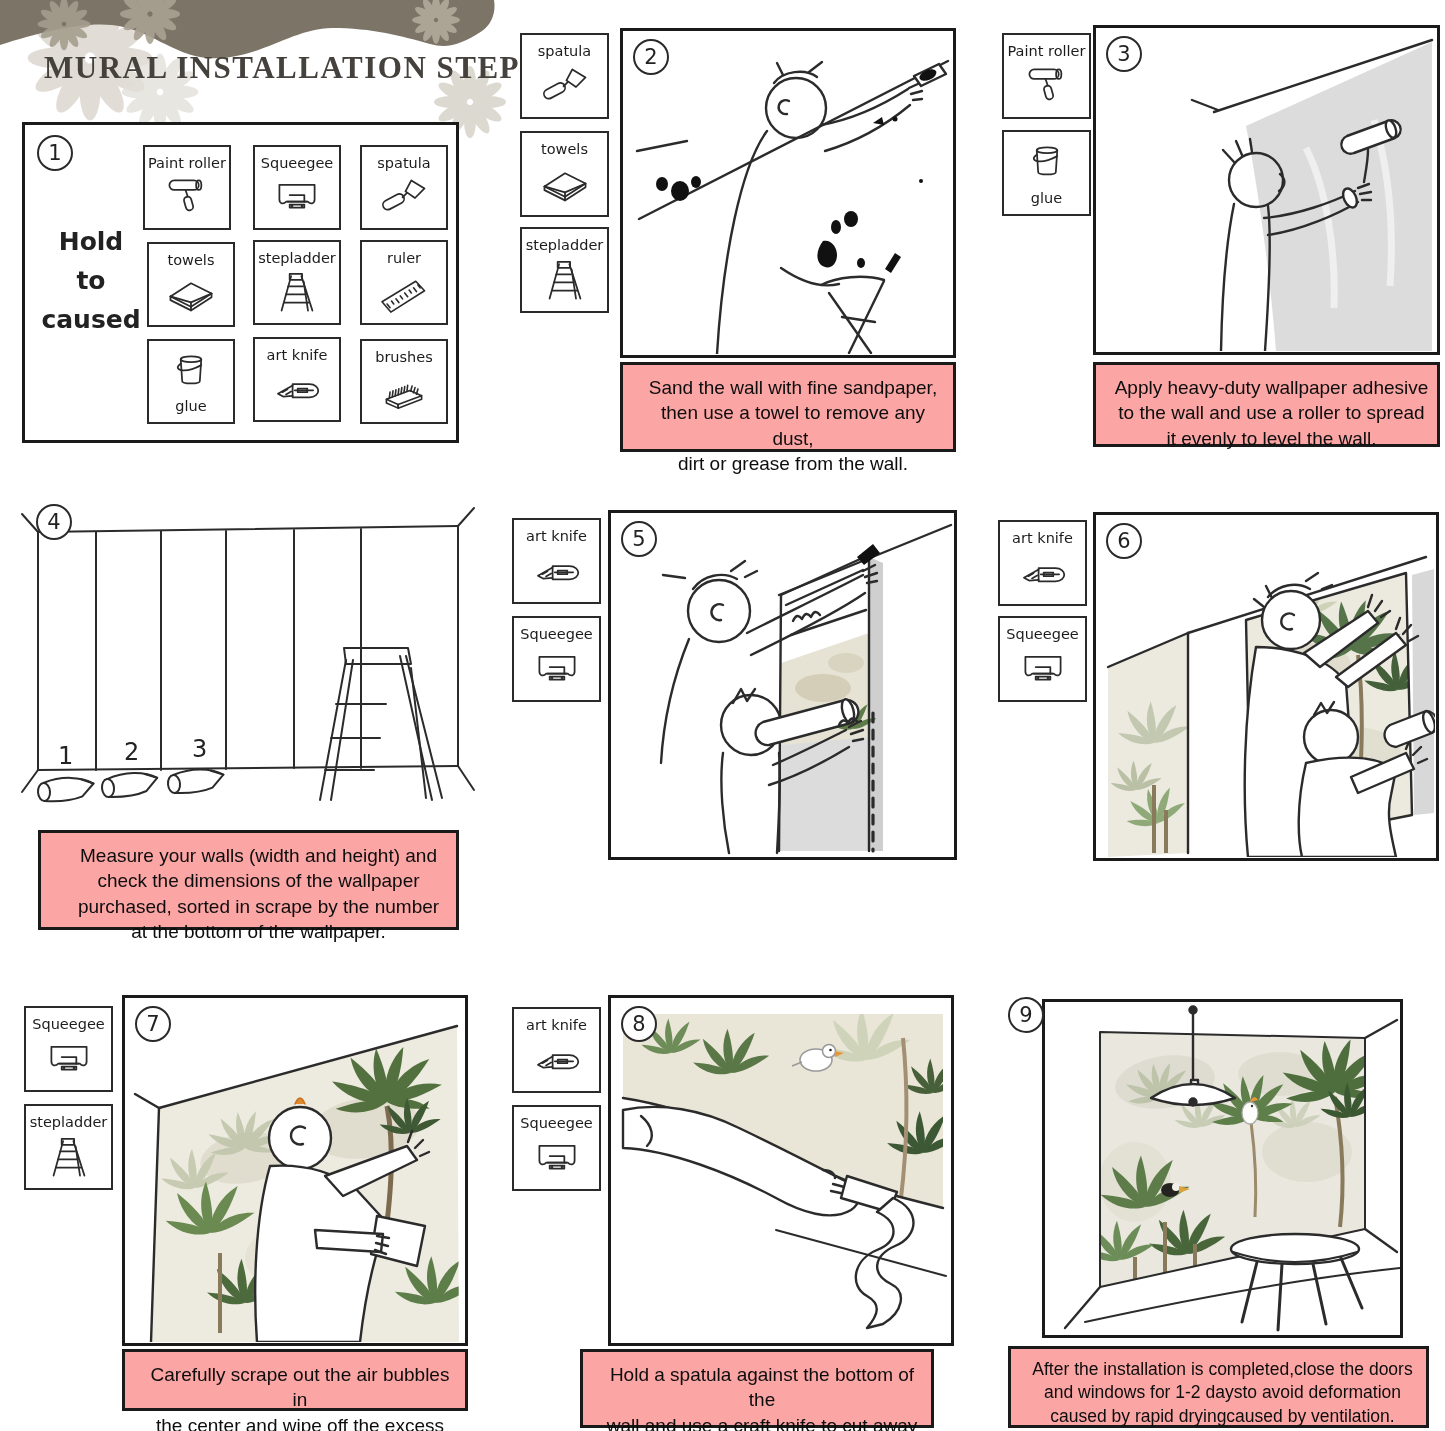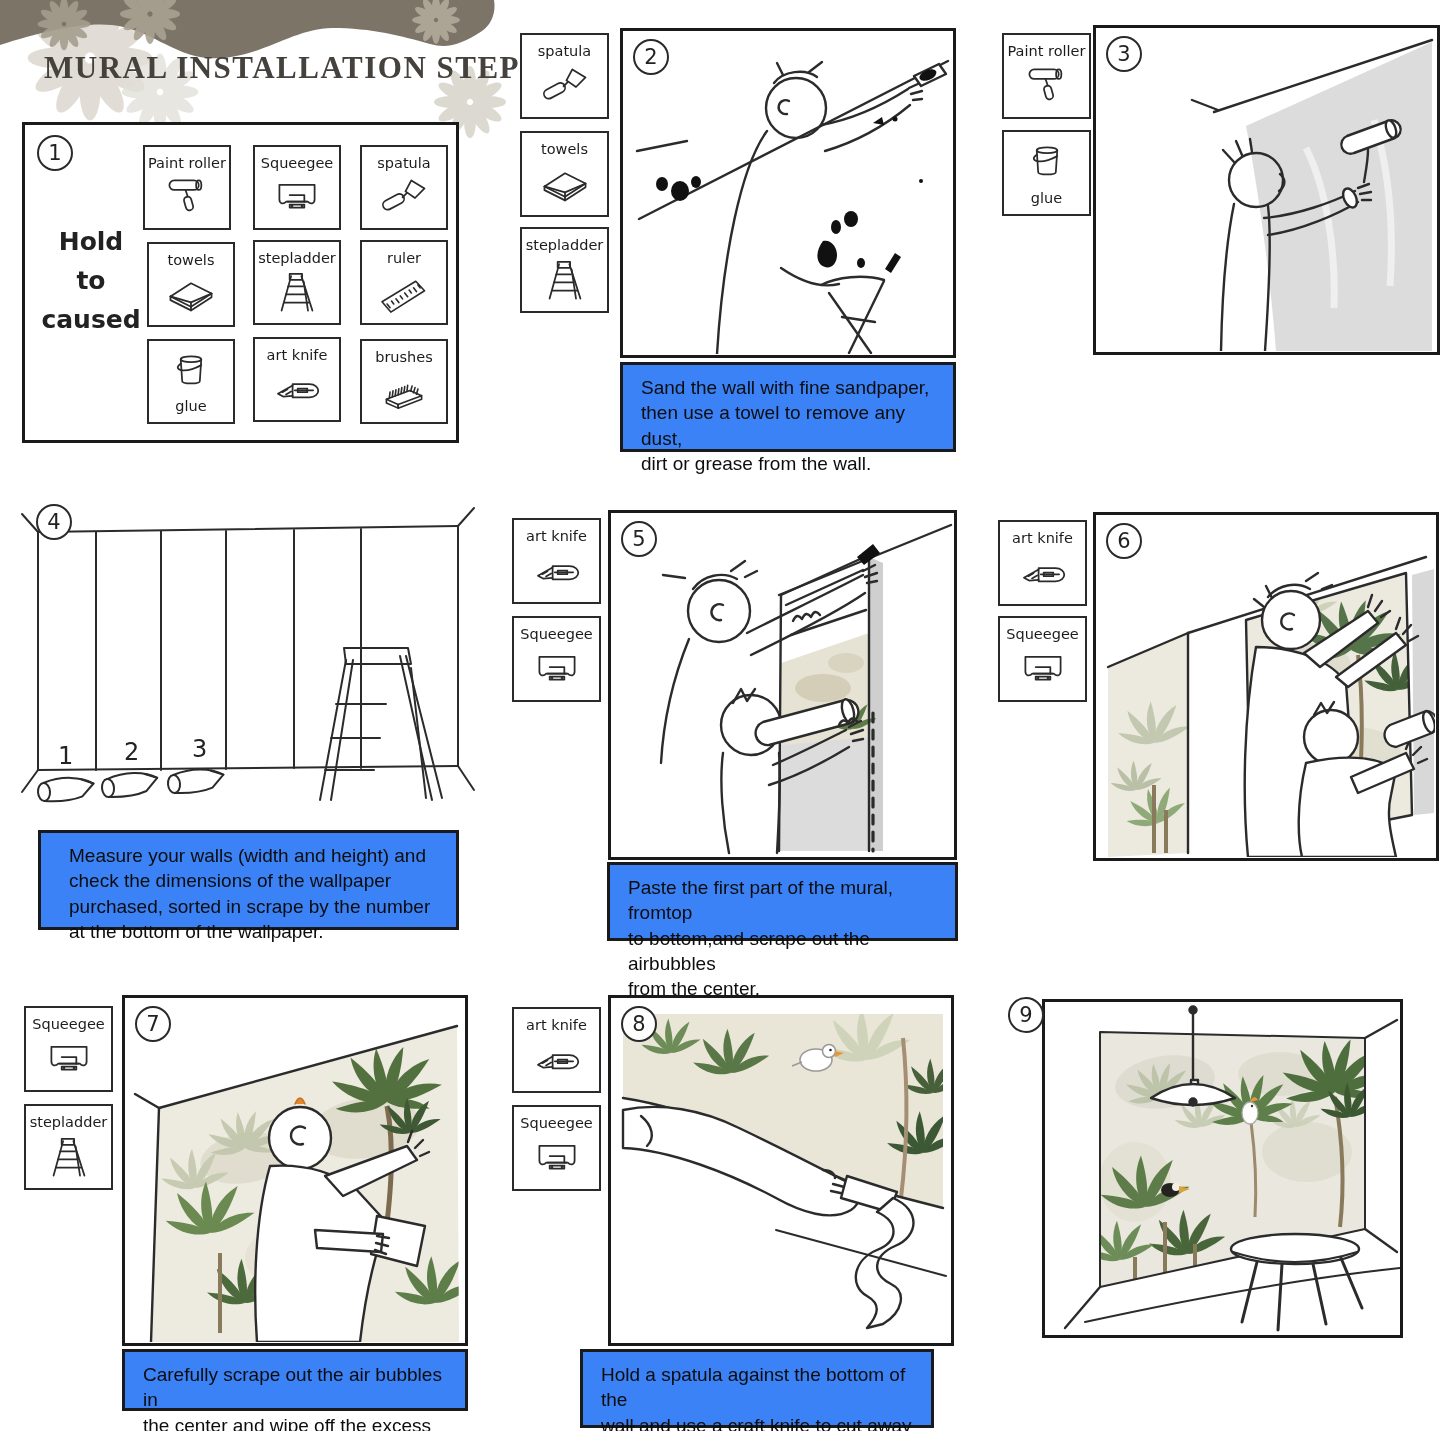--- a/index.html
+++ b/index.html
@@ -5,22 +5,22 @@
   html,body{margin:0;padding:0;background:#fff;}
   .page{position:relative;width:1445px;height:1431px;background:#fff;overflow:hidden;
         font-family:"Liberation Sans",sans-serif;color:#111;}
   .abs{position:absolute;}
   
   .banner-title{position:absolute;left:44px;top:50px;width:446px;text-align:center;
     font-family:"Liberation Serif",serif;font-weight:bold;font-size:31px;letter-spacing:1.5px;
     color:#45413c;white-space:nowrap;}
   
   .ibox{position:absolute;border:3.5px solid #1a1a1a;background:#fff;box-sizing:border-box;overflow:hidden;}
-  .cap{position:absolute;border:3px solid #1a1a1a;background:#3b82f6;box-sizing:border-box;
-    font-size:19px;line-height:1.33;color:#0d0d0d;white-space:pre-line;padding:10px 8px 6px 18px;}
+  .cap{position:absolute;border:3px solid #1a1a1a;background:#fca5a5;box-sizing:border-box;
+    font-size:19px;line-height:1.33;color:#0d0d0d;white-space:pre-line;padding:10px 8px 6px 18px;text-align:center;}
   .numb{position:absolute;width:36px;height:36px;border:2.6px solid #2a2a2a;border-radius:50%;
     background:#fff;display:flex;align-items:center;justify-content:center;
     font-family:"DejaVu Sans",sans-serif;font-size:21px;color:#222;box-sizing:border-box;z-index:5;}
   
   .chip{position:absolute;width:89px;height:86px;border:2.6px solid #2a2a2a;background:#fff;
     box-sizing:border-box;display:flex;flex-direction:column;align-items:center;
     justify-content:space-evenly;padding:3px 2px;}
   .chip-label{font-family:"DejaVu Sans",sans-serif;font-size:14.5px;color:#1c1c1c;white-space:nowrap;}
   .chip-icon{width:60px;height:44px;display:block;}
   .chip-icon svg{width:100%;height:100%;display:block;}
@@ -345,20 +345,23 @@
         <path d="M168 190 C202 187 237 174 259 163"></path>
         <path d="M172 207 C206 202 242 186 262 174"></path>
         <ellipse cx="254" cy="170" rx="6" ry="10" transform="rotate(-25 254 170)" fill="#fff"></ellipse>
         <path d="M262 160 l11 -4 M264 166 l11 -2 M266 172 l9 0"></path>
         <path d="M258 125 L299 110 A9 9 0 0 0 292 93 L251 108 A9 9 0 0 0 258 125 Z" fill="#fff"></path>
         <ellipse cx="295" cy="101" rx="4.5" ry="9" transform="rotate(-20 295 101)" fill="#fff"></ellipse>
         <path d="M272 122 C272 132 270 142 268 154"></path>
       </g>
     </svg>
   </div>
+  <div class="cap" style="left:1093px;top:362px;width:347px;height:85px">Apply heavy-duty wallpaper adhesive
+to the wall and use a roller to spread
+it evenly to level the wall.</div>
 
   <div class="numb" style="left:36px;top:504px">4</div>
   <svg class="abs" style="left:14px;top:498px" width="465" height="335" viewBox="0 0 465 335">
     <g class="ln thin" fill="none">
       <path d="M24 34 L444 28"></path>
       <path d="M24 34 L8 16"></path>
         <path d="M444 28 L460 10"></path>
       <path d="M24 34 L24 272"></path>
         <path d="M444 28 L444 268"></path>
       <path d="M24 272 L444 268"></path>
@@ -462,23 +465,20 @@
         <path d="M168 240 C170 264 168 305 166 340"></path>
         <path d="M158 232 L240 210 A12 12 0 0 0 234 187 L152 209 A12 12 0 0 0 158 232 Z" fill="#fff"></path>
         <ellipse cx="237" cy="198" rx="5.5" ry="12" transform="rotate(-15 237 198)" fill="#fff"></ellipse>
         <path d="M162 252 C190 240 215 227 235 217"></path>
         <path d="M158 272 C190 262 215 248 238 234"></path>
         <path d="M238 214 l12 -6 M240 221 l12 -4 M242 228 l10 -2"></path>
         <path d="M228 212 q4 -8 9 -2 q4 -8 9 -2"></path>
       </g>
     </svg>
   </div>
-  <div class="cap" style="left:607px;top:862px;width:351px;height:79px">Paste the first part of the mural, fromtop
- to bottom,and scrape out the airbubbles
-from the center.</div>
 
   <div class="chip" style="left:998px;top:520px">
     <span class="chip-label">art knife</span>
     <span class="chip-icon">
         <svg viewBox="0 0 72 60">
           <g fill="none" stroke="#2b2b2b" stroke-width="2.4" stroke-linecap="round" stroke-linejoin="round">
             <path d="M30 22 H53 C61 22 65 27 65 31 C65 35 61 40 53 40 H30 Z"></path>
             <path d="M30 24 L10 35 L17 39 L30 38"></path>
             <path d="M16 33 l7 -4 M21 36 l7 -4"></path>
             <rect x="37" y="28" width="13" height="5"></rect>
@@ -750,14 +750,17 @@
         <circle cx="148" cy="100" r="3.5" fill="#2b2b2b"></circle>
         <ellipse cx="250" cy="247" rx="64" ry="15" fill="#fff"></ellipse>
         <path d="M188 250 Q250 270 312 250" class="thin"></path>
         <path d="M212 260 L197 320" stroke-width="3"></path>
         <path d="M237 262 L233 328" stroke-width="3"></path>
         <path d="M268 262 L281 322" stroke-width="3"></path>
         <path d="M296 256 L317 306" stroke-width="3"></path>
       </g>
     </svg>
   </div>
+  <div class="cap" style="left:1008px;top:1346px;width:421px;height:82px;font-size:17.5px;padding:9px 6px 6px 14px">After the installation is completed,close the doors
+ and windows for 1-2 daysto avoid deformation
+caused by rapid dryingcaused by ventilation.</div>
 
 </div>
 
 </body></html>

